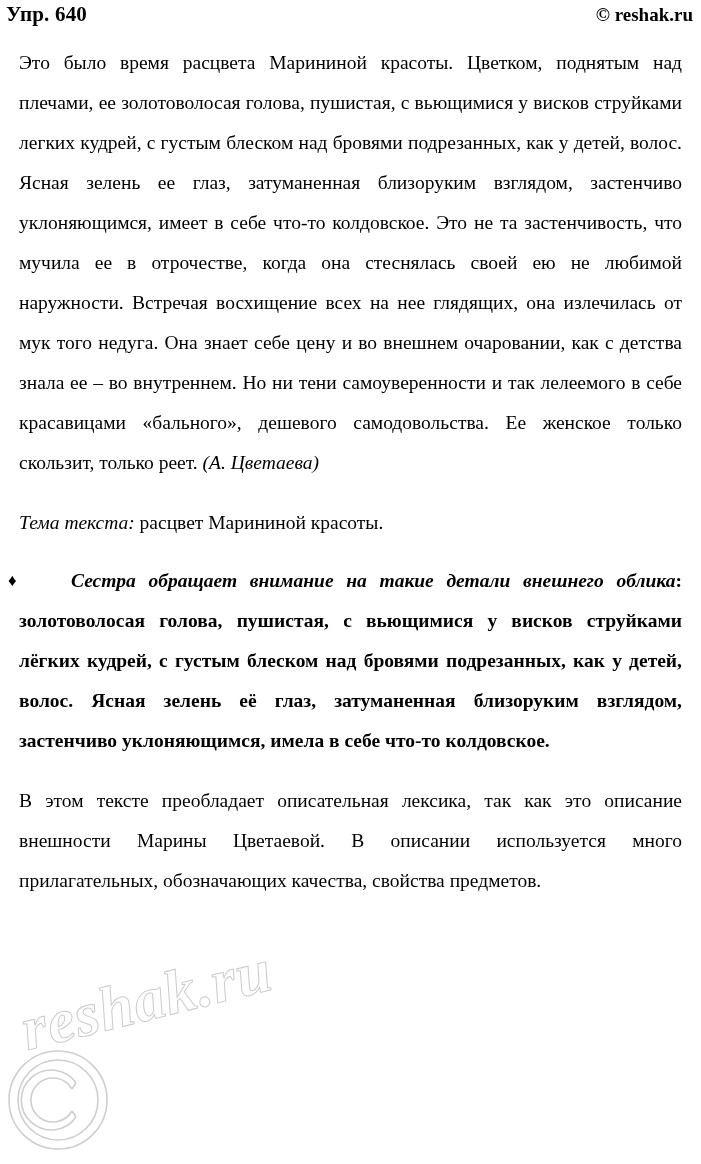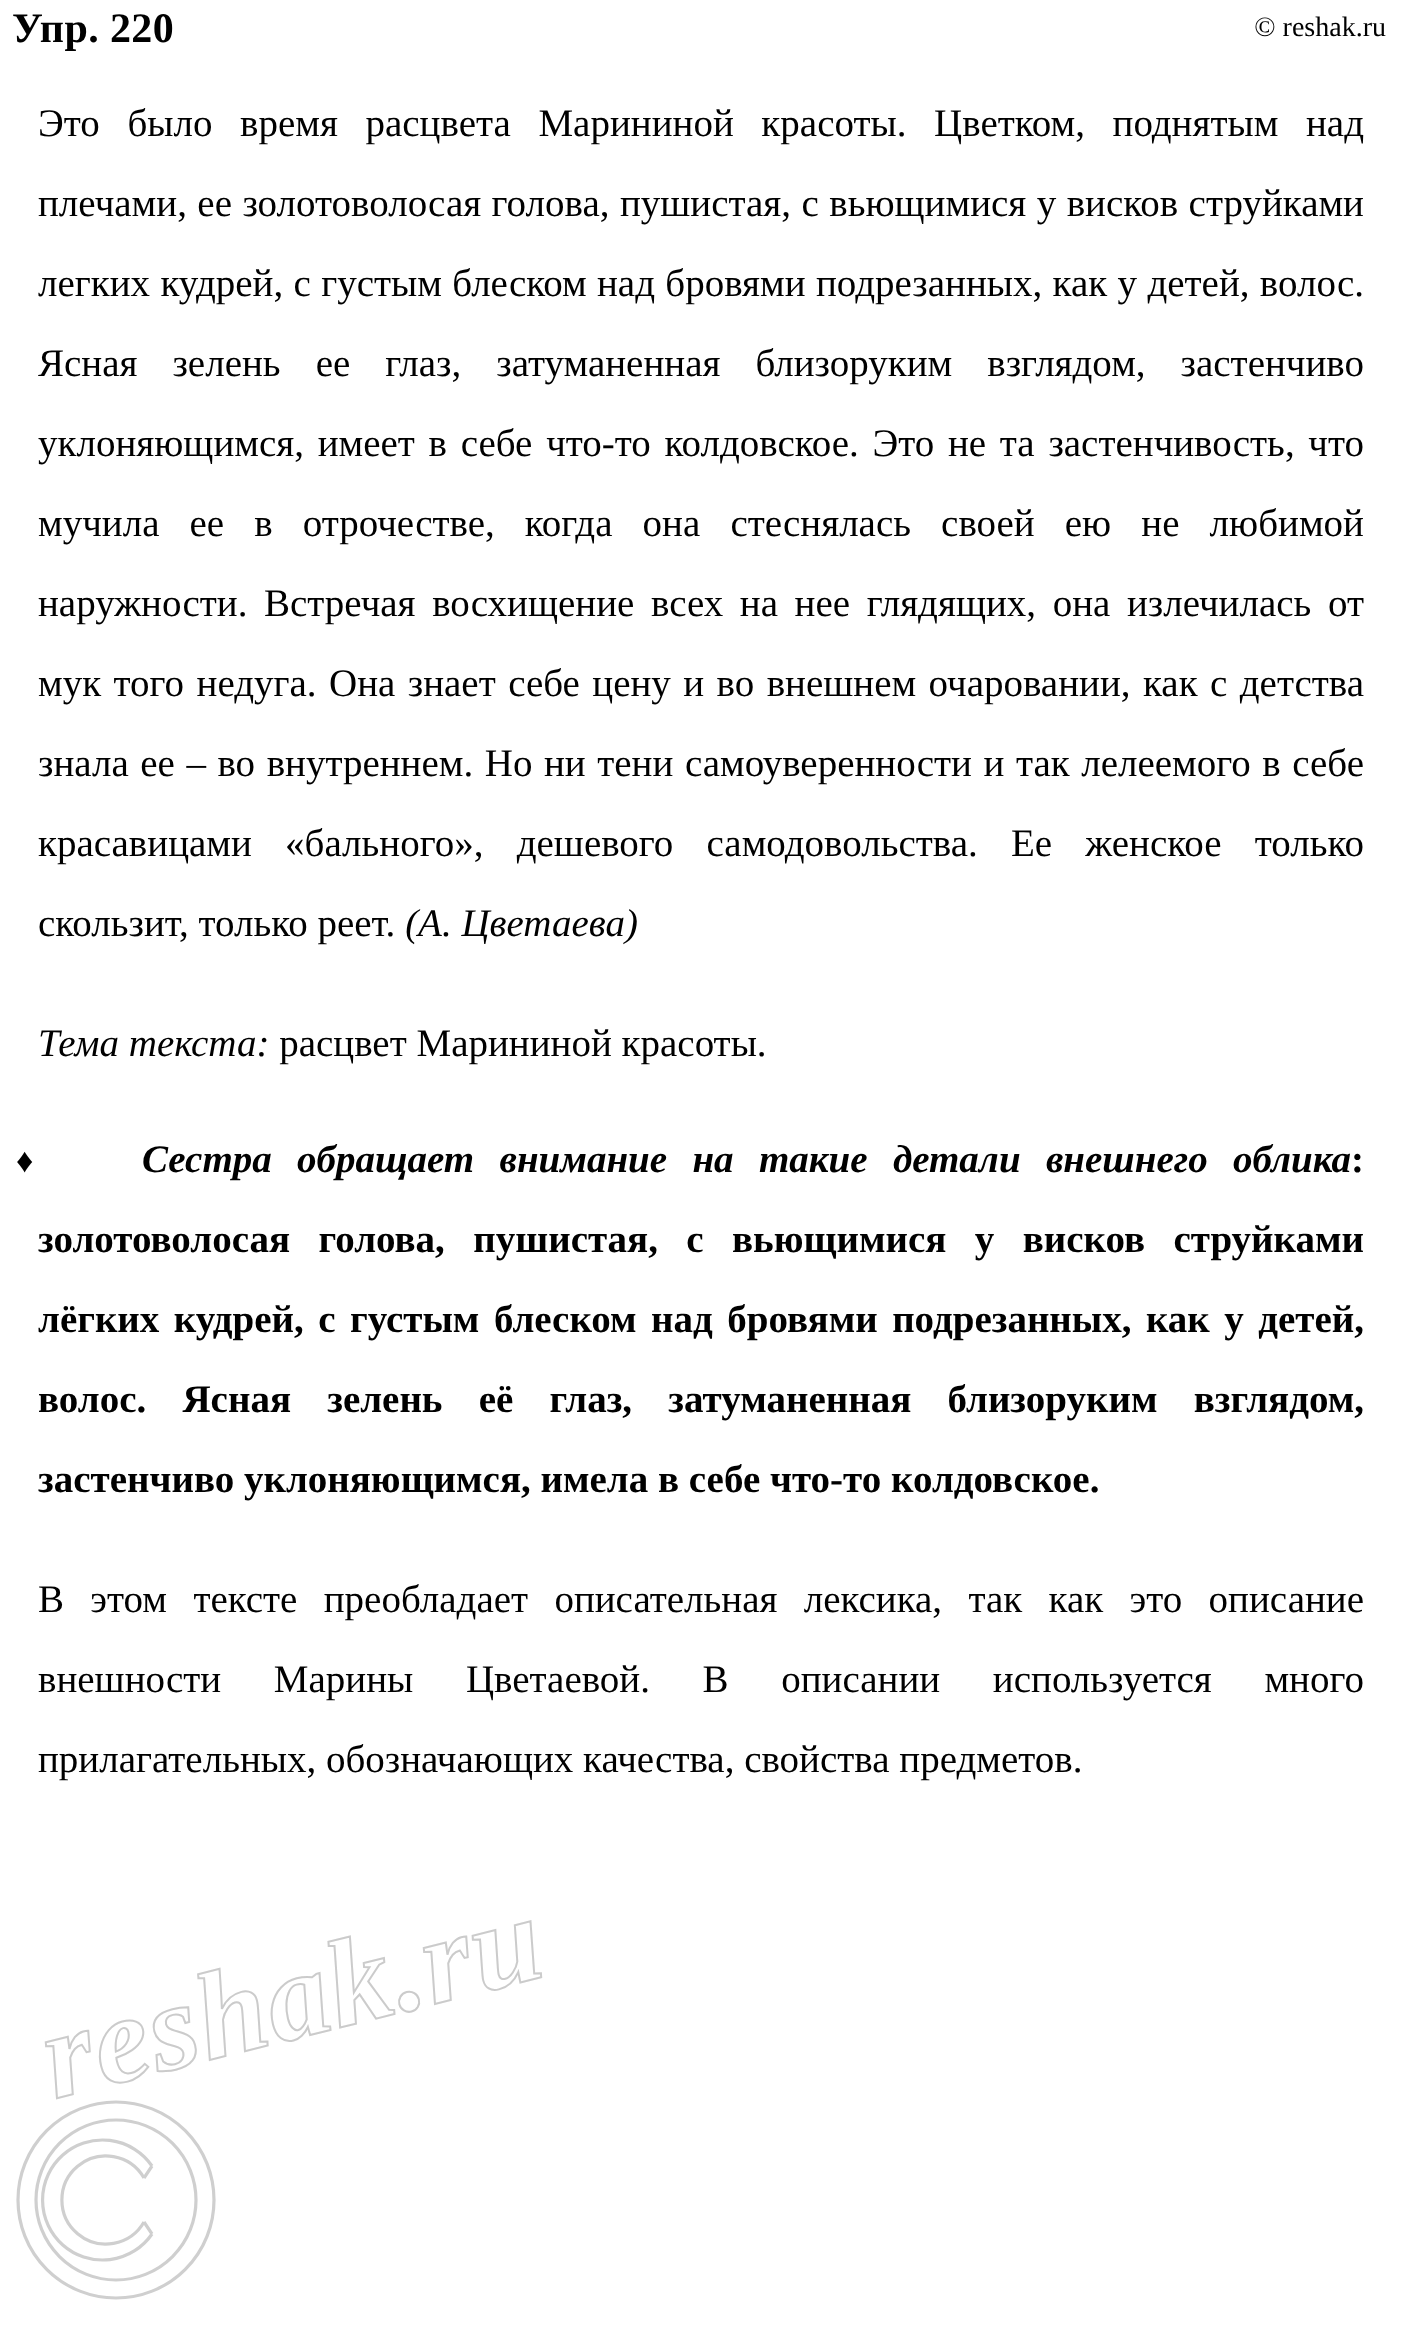--- a/index.html
+++ b/index.html
@@ -72,23 +72,24 @@
     top: 1px;
     font-size: 21px;
     font-weight: bold;
     line-height: 26px;
     letter-spacing: .2px;
   }
   .site-credit {
     position: absolute;
     right: 8px;
     top: 2px;
-    font-size: 14px;
+    font-size: 19px;
     line-height: 26px;
     white-space: nowrap;
+    font-weight: bold;
   }
 
   .content {
     position: relative;
     padding: 0 6px 0 6px;
   }
 
   p.para {
     margin: 13px;
     font-size: 19.5px;
@@ -135,21 +136,21 @@
       <path d="M70 35 A30 30 0 1 0 70 69" fill="none" stroke="#cfcfcf" stroke-width="1.6"></path>
       <path d="M66 41 A22 22 0 1 0 66 63" fill="none" stroke="#cfcfcf" stroke-width="1.6"></path>
       <path d="M70 35 L66 41 M70 69 L66 63" fill="none" stroke="#cfcfcf" stroke-width="1.6"></path>
     </svg>
   </div>
 </div>
 
 <div class="page">
 
   <div class="header">
-    <div class="exercise-title">Упр. 220</div>
+    <div class="exercise-title">Упр. 640</div>
     <div class="site-credit">© reshak.ru</div>
   </div>
 
   <div class="content">
 
     <p class="para body-first"><span>Это было время расцвета Марининой красоты. Цветком, поднятым над плечами, ее золотоволосая голова, пушистая, с вьющимися у висков струйками легких кудрей, с густым блеском над бровями подрезанных, как у детей, волос. Ясная зелень ее глаз, затуманенная близоруким взглядом, застенчиво уклоняющимся, имеет в себе что-то колдовское. Это не та застенчивость, что мучила ее в отрочестве, когда она стеснялась своей ею не любимой наружности. Встречая восхищение всех на нее глядящих, она излечилась от мук того недуга. Она знает себе цену и во внешнем очаровании, как с детства знала ее – во внутреннем. Но ни тени самоуверенности и так лелеемого в себе красавицами «бального», дешевого самодовольства. Ее женское только скользит, только реет.</span><span> </span><span class="em">(А. Цветаева)</span></p>
 
     <p class="para last-left gap-before"><span class="em">Тема текста:</span><span> </span><span>расцвет Марининой красоты.</span></p>
 
 

